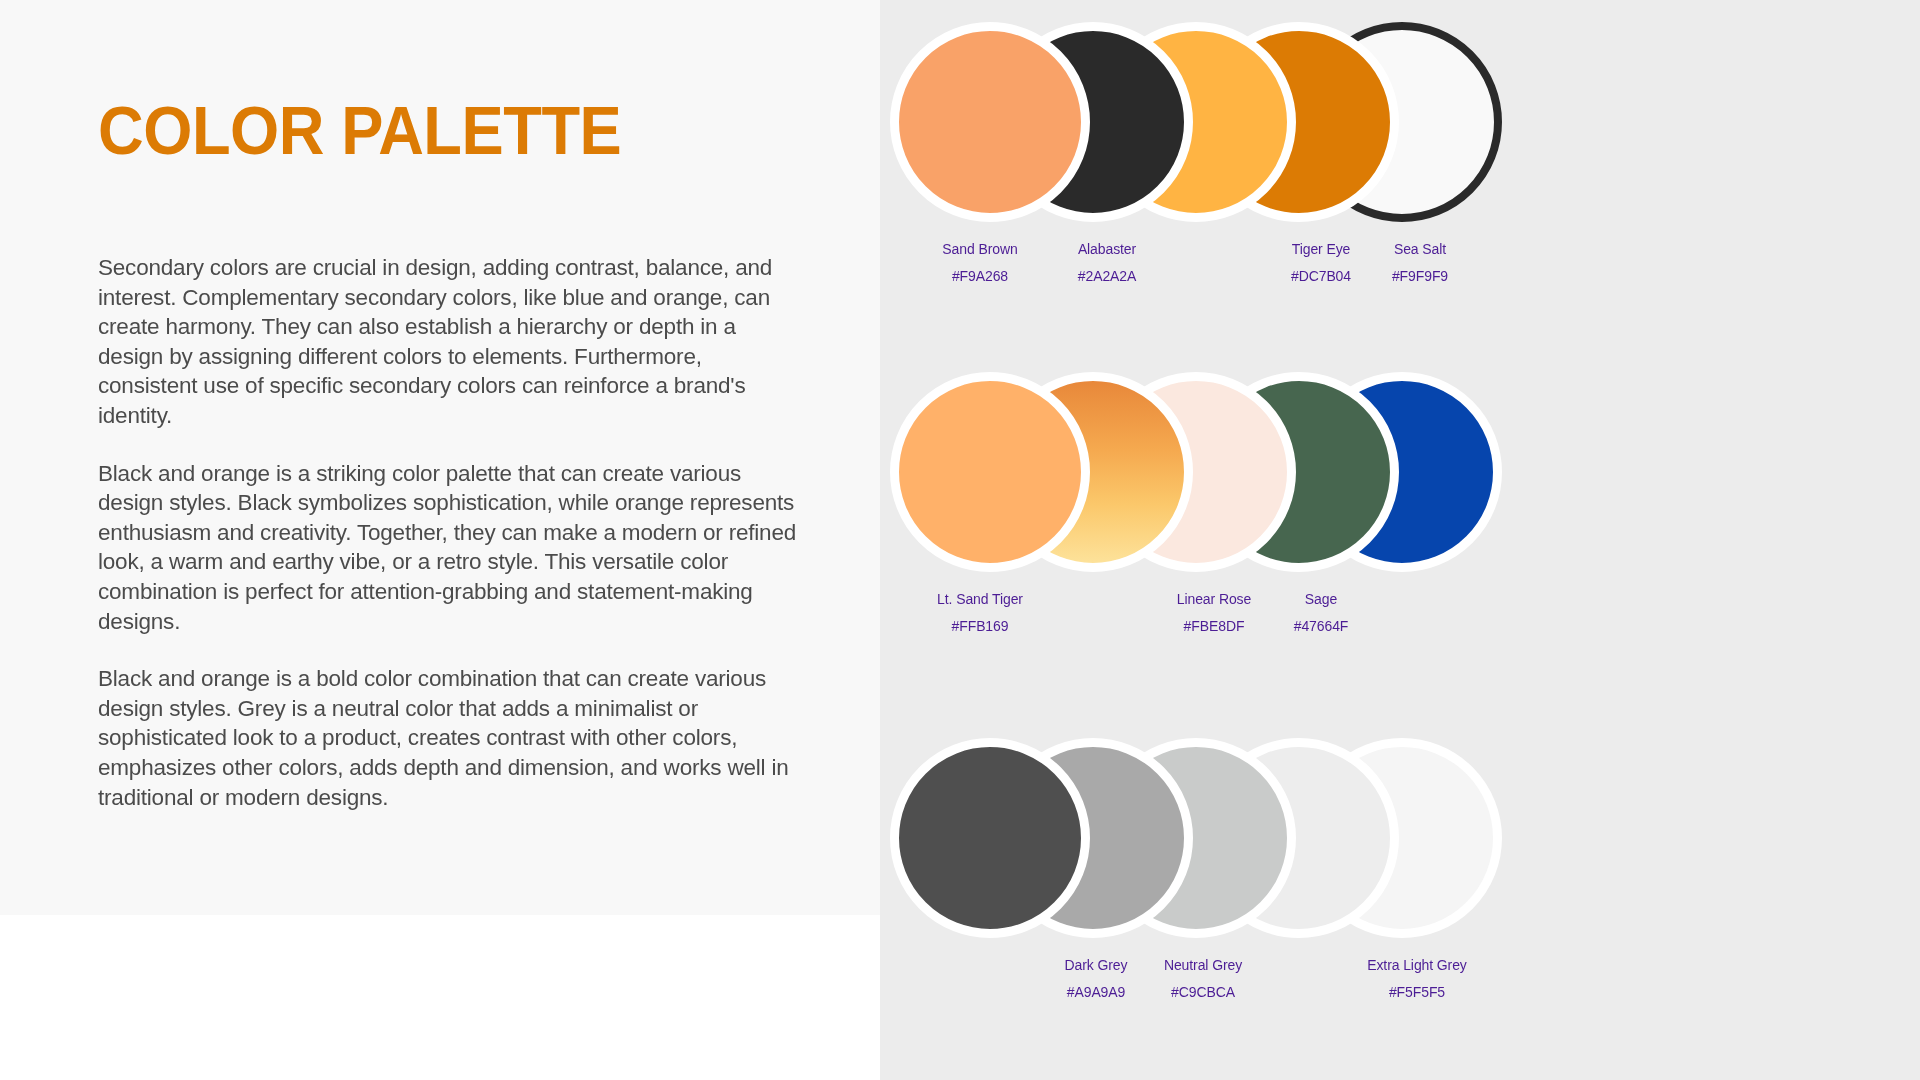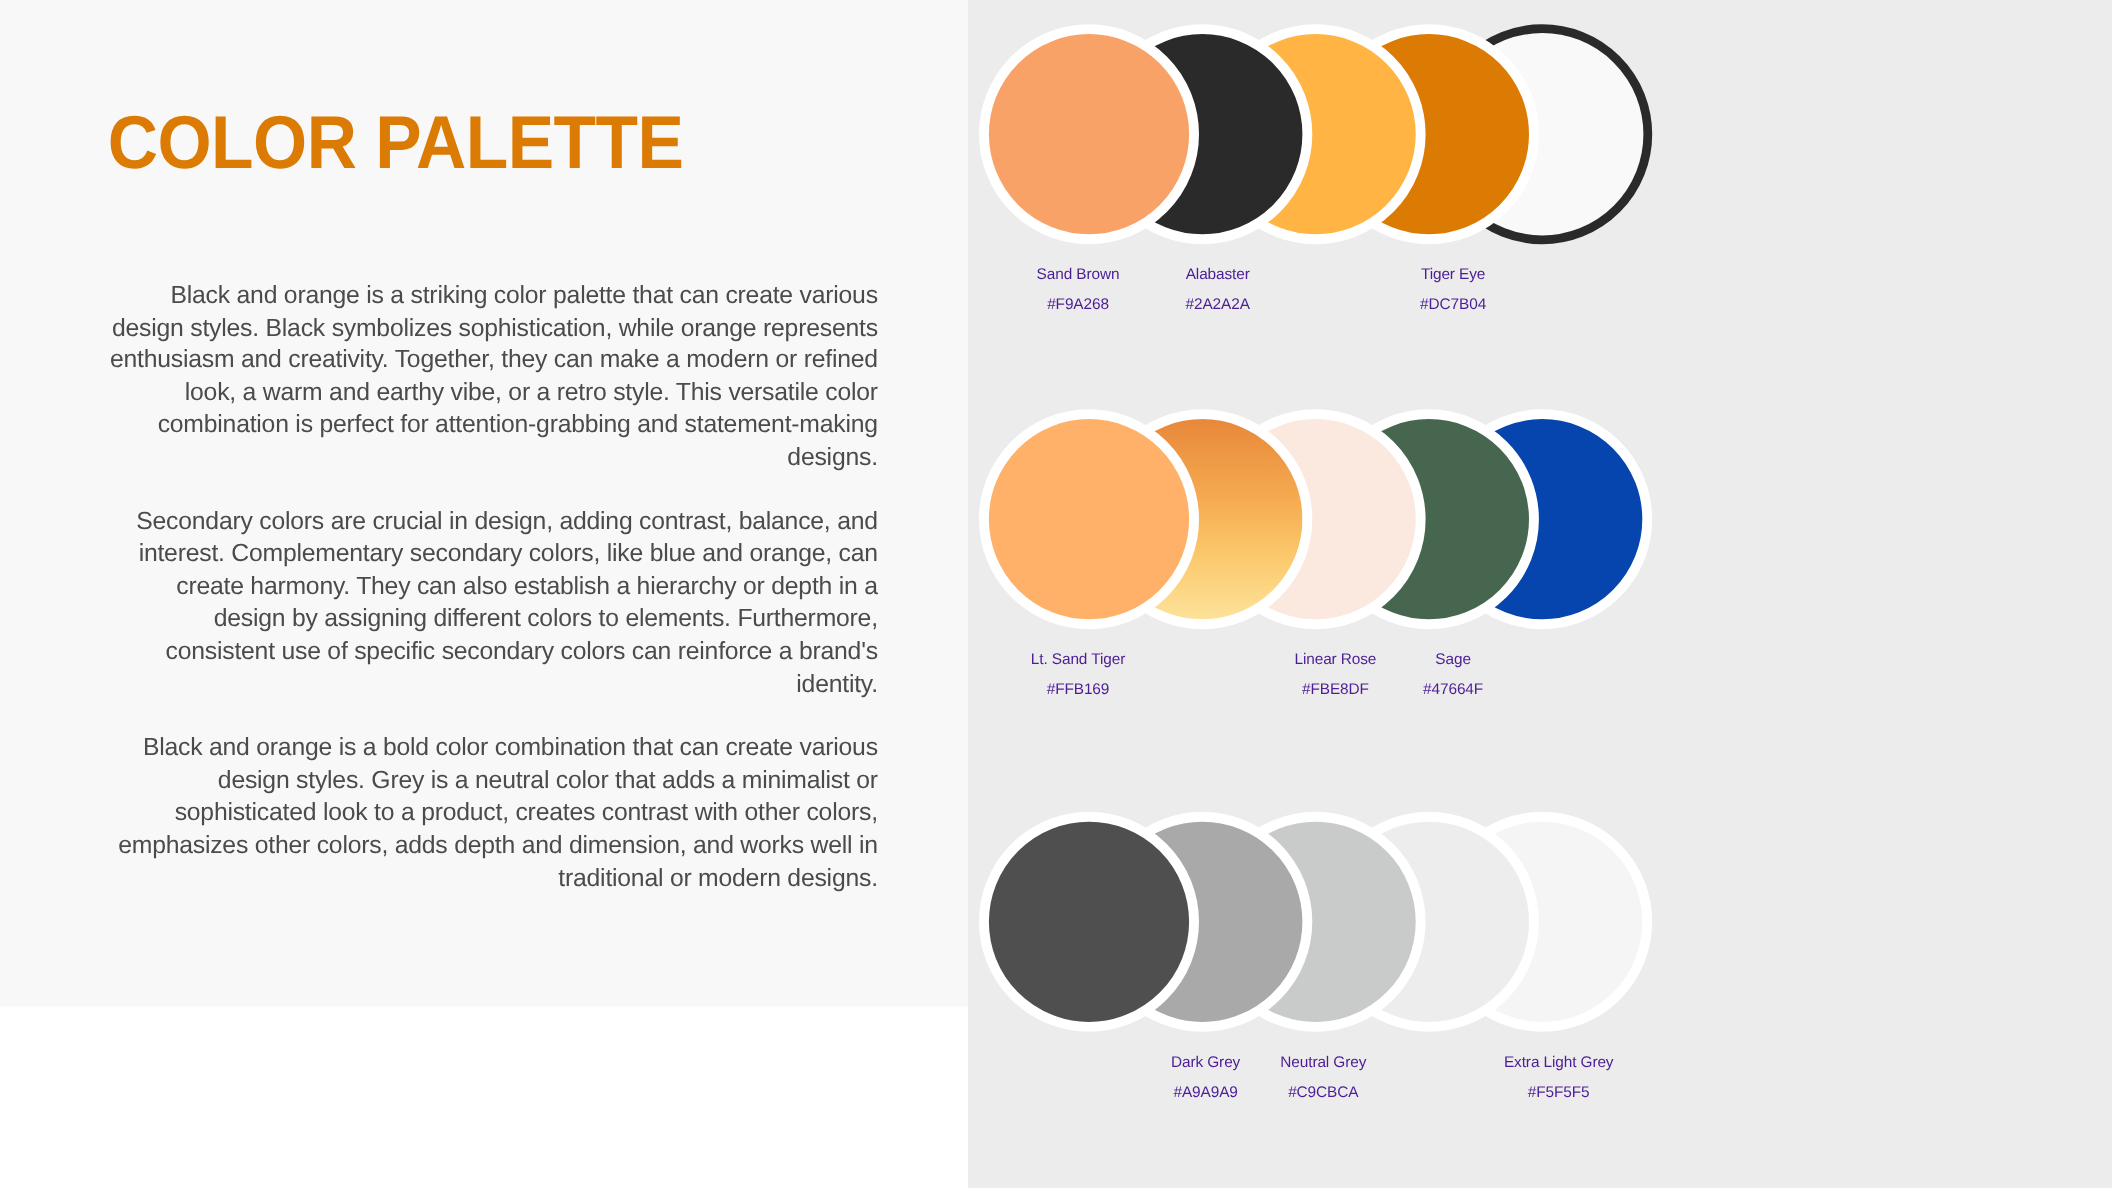--- a/index.html
+++ b/index.html
@@ -22,21 +22,20 @@
     display: flex;
   }
 
   
   .left-panel {
     width: 880px;
     height: 915px;
     background: #F8F8F8;
     position: relative;
     flex: 0 0 880px;
-    text-align: right;
   }
 
   .title {
     position: absolute;
     left: 98px;
     top: 96px;
     font-family: "Liberation Sans Narrow", "Liberation Sans", sans-serif;
     font-size: 68px;
     font-weight: bold;
     letter-spacing: -0.5px;
@@ -139,22 +138,22 @@
 </head>
 <body>
 
 <div class="page">
 
   <div class="left-panel" style="background: rgb(248, 248, 248);">
 
     <h1 class="title" style="color: rgb(220, 123, 4);">COLOR PALETTE</h1>
 
     <div class="body-copy">
+      <p>Secondary colors are crucial in design, adding contrast, balance, and interest. Complementary secondary colors, like blue and orange, can create harmony. They can also establish a hierarchy or depth in a design by assigning different colors to elements. Furthermore, consistent use of specific secondary colors can reinforce a brand's identity.</p>
       <p>Black and orange is a striking color palette that can create various design styles. Black symbolizes sophistication, while orange represents enthusiasm and creativity. Together, they can make a modern or refined look, a warm and earthy vibe, or a retro style. This versatile color combination is perfect for attention-grabbing and statement-making designs.</p>
-      <p>Secondary colors are crucial in design, adding contrast, balance, and interest. Complementary secondary colors, like blue and orange, can create harmony. They can also establish a hierarchy or depth in a design by assigning different colors to elements. Furthermore, consistent use of specific secondary colors can reinforce a brand's identity.</p>
       <p>Black and orange is a bold color combination that can create various design styles. Grey is a neutral color that adds a minimalist or sophisticated look to a product, creates contrast with other colors, emphasizes other colors, adds depth and dimension, and works well in traditional or modern designs.</p>
     </div>
 
   </div>
 
   <div class="right-panel" style="background: rgb(236, 236, 236);">
 
     <div class="swatch-row row-1">
       <div class="circles">
         <div class="circle-wrap" style="left:0px;   z-index:5">
@@ -179,20 +178,24 @@
           <span class="swatch-hex">#F9A268</span>
         </div>
         <div class="label-col" style="left:147px">
           <span class="swatch-name">Alabaster</span>
           <span class="swatch-hex">#2A2A2A</span>
         </div>
         <div class="label-col" style="left:361px">
           <span class="swatch-name">Tiger Eye</span>
           <span class="swatch-hex">#DC7B04</span>
         </div>
+        <div class="label-col" style="left:460px">
+          <span class="swatch-name">Sea Salt</span>
+          <span class="swatch-hex">#F9F9F9</span>
+        </div>
       </div>
     </div>
 
     <div class="swatch-row row-2">
       <div class="circles">
         <div class="circle-wrap" style="left:0px;   z-index:5">
             <div class="circle" style="background: rgb(255, 177, 105);"></div>
           </div>
         <div class="circle-wrap" style="left:103px; z-index:4">
             <div class="circle" style="background: linear-gradient(rgb(232, 136, 58) 0%, rgb(245, 169, 79) 38%, rgb(251, 200, 107) 68%, rgb(253, 226, 154) 100%);"></div>

